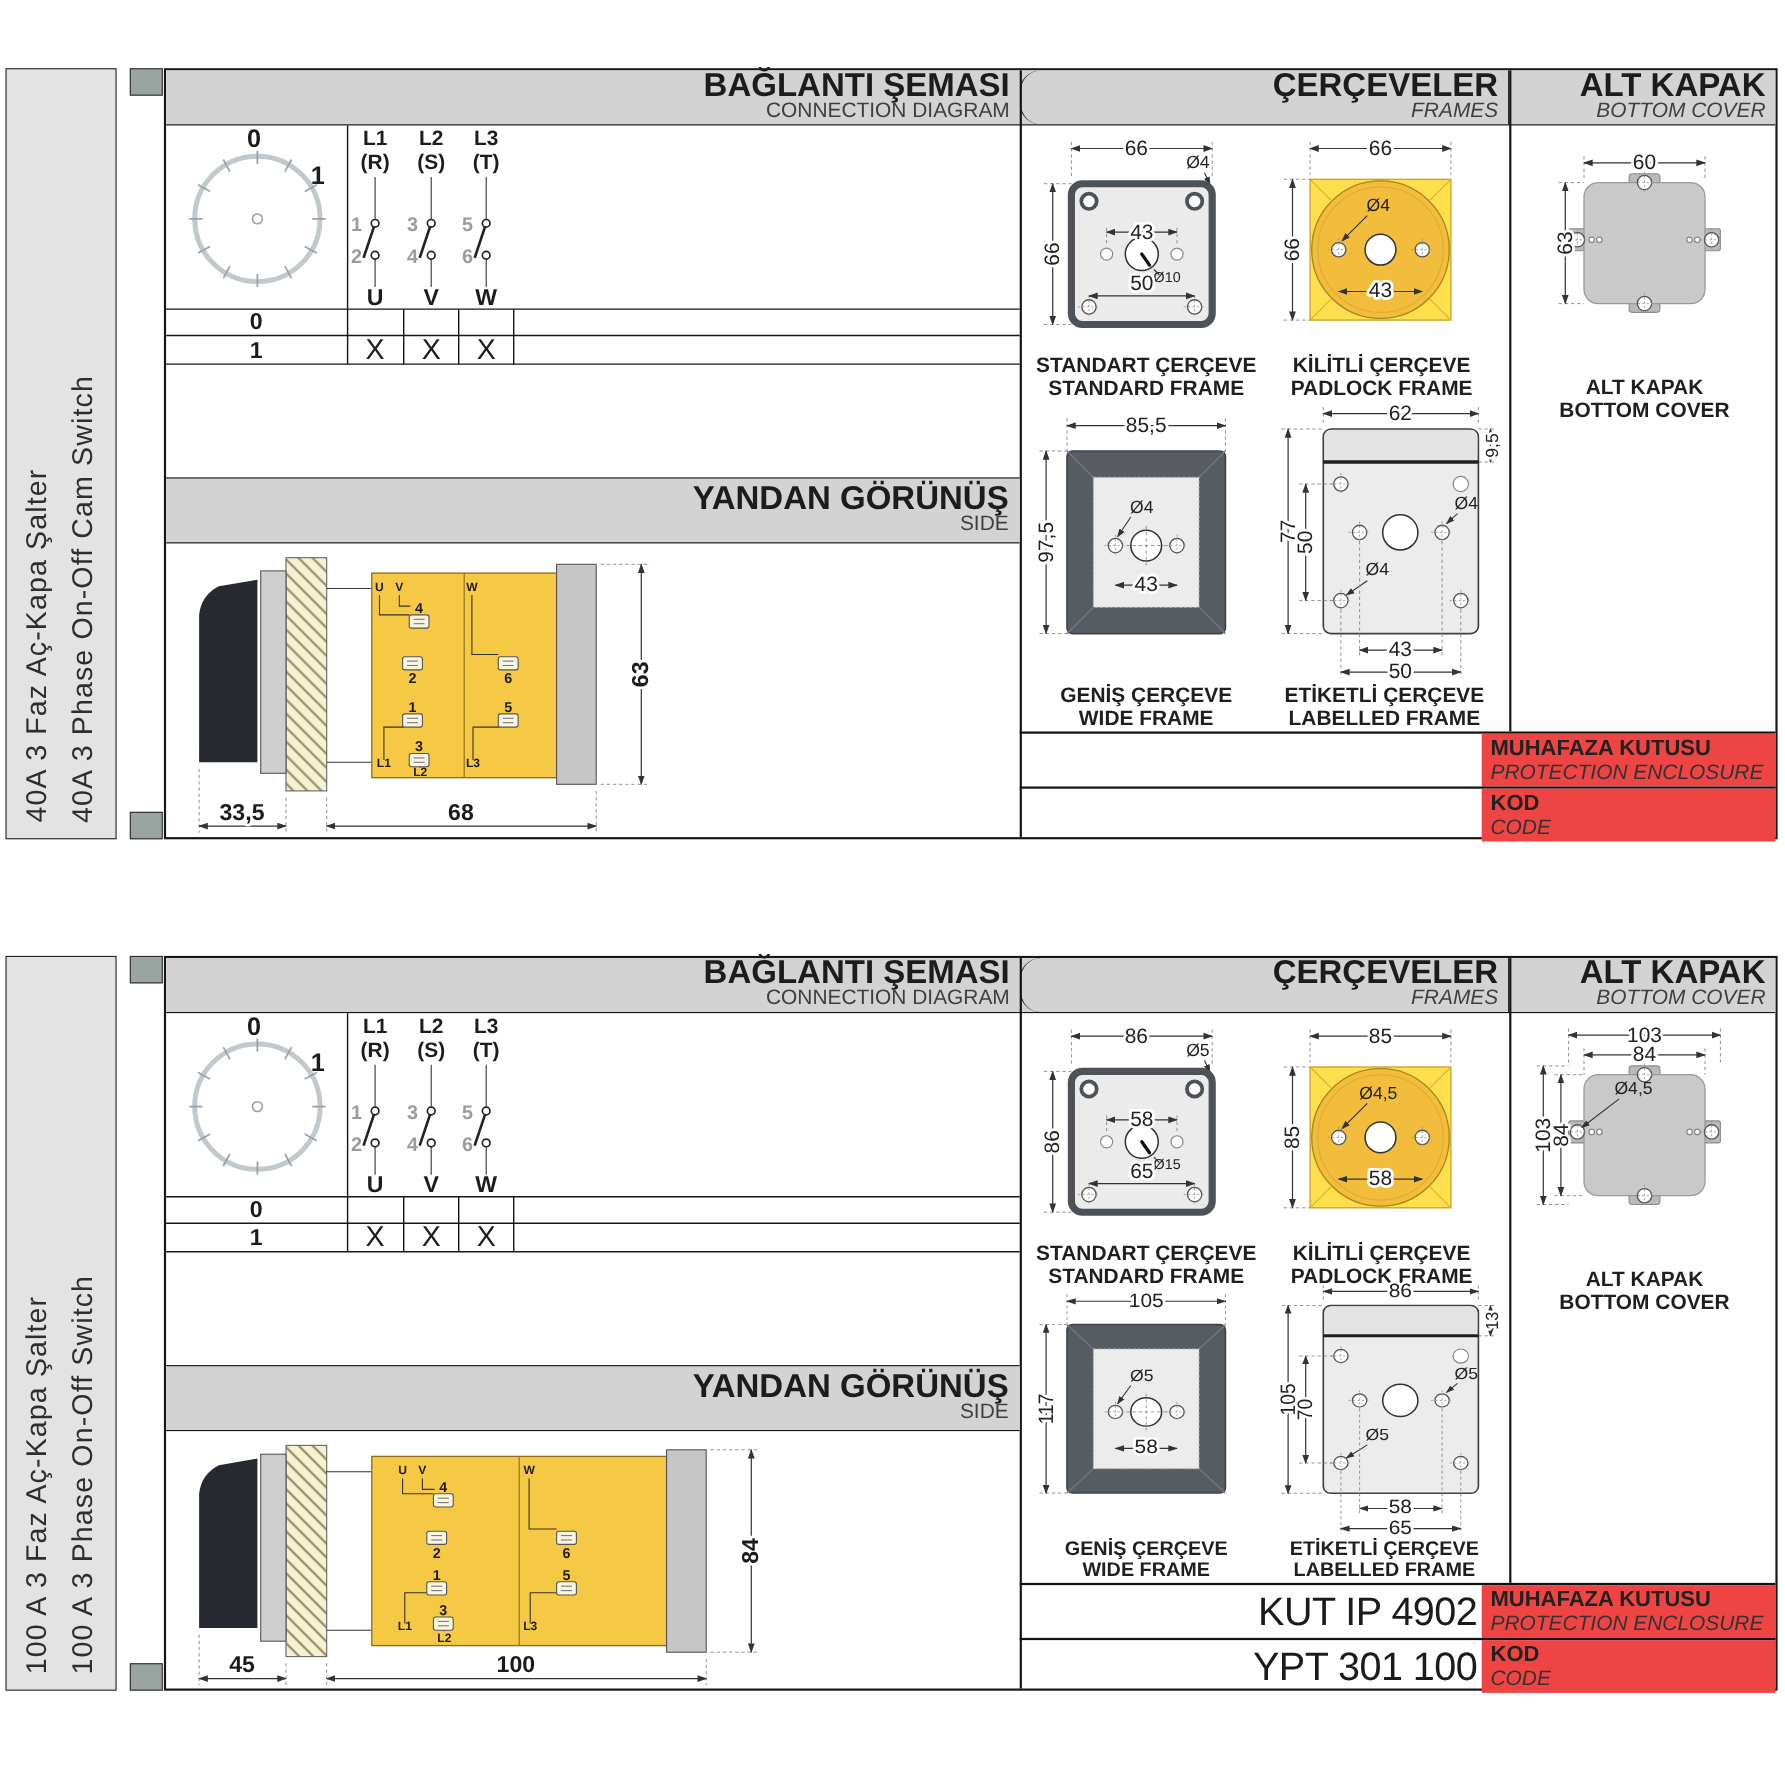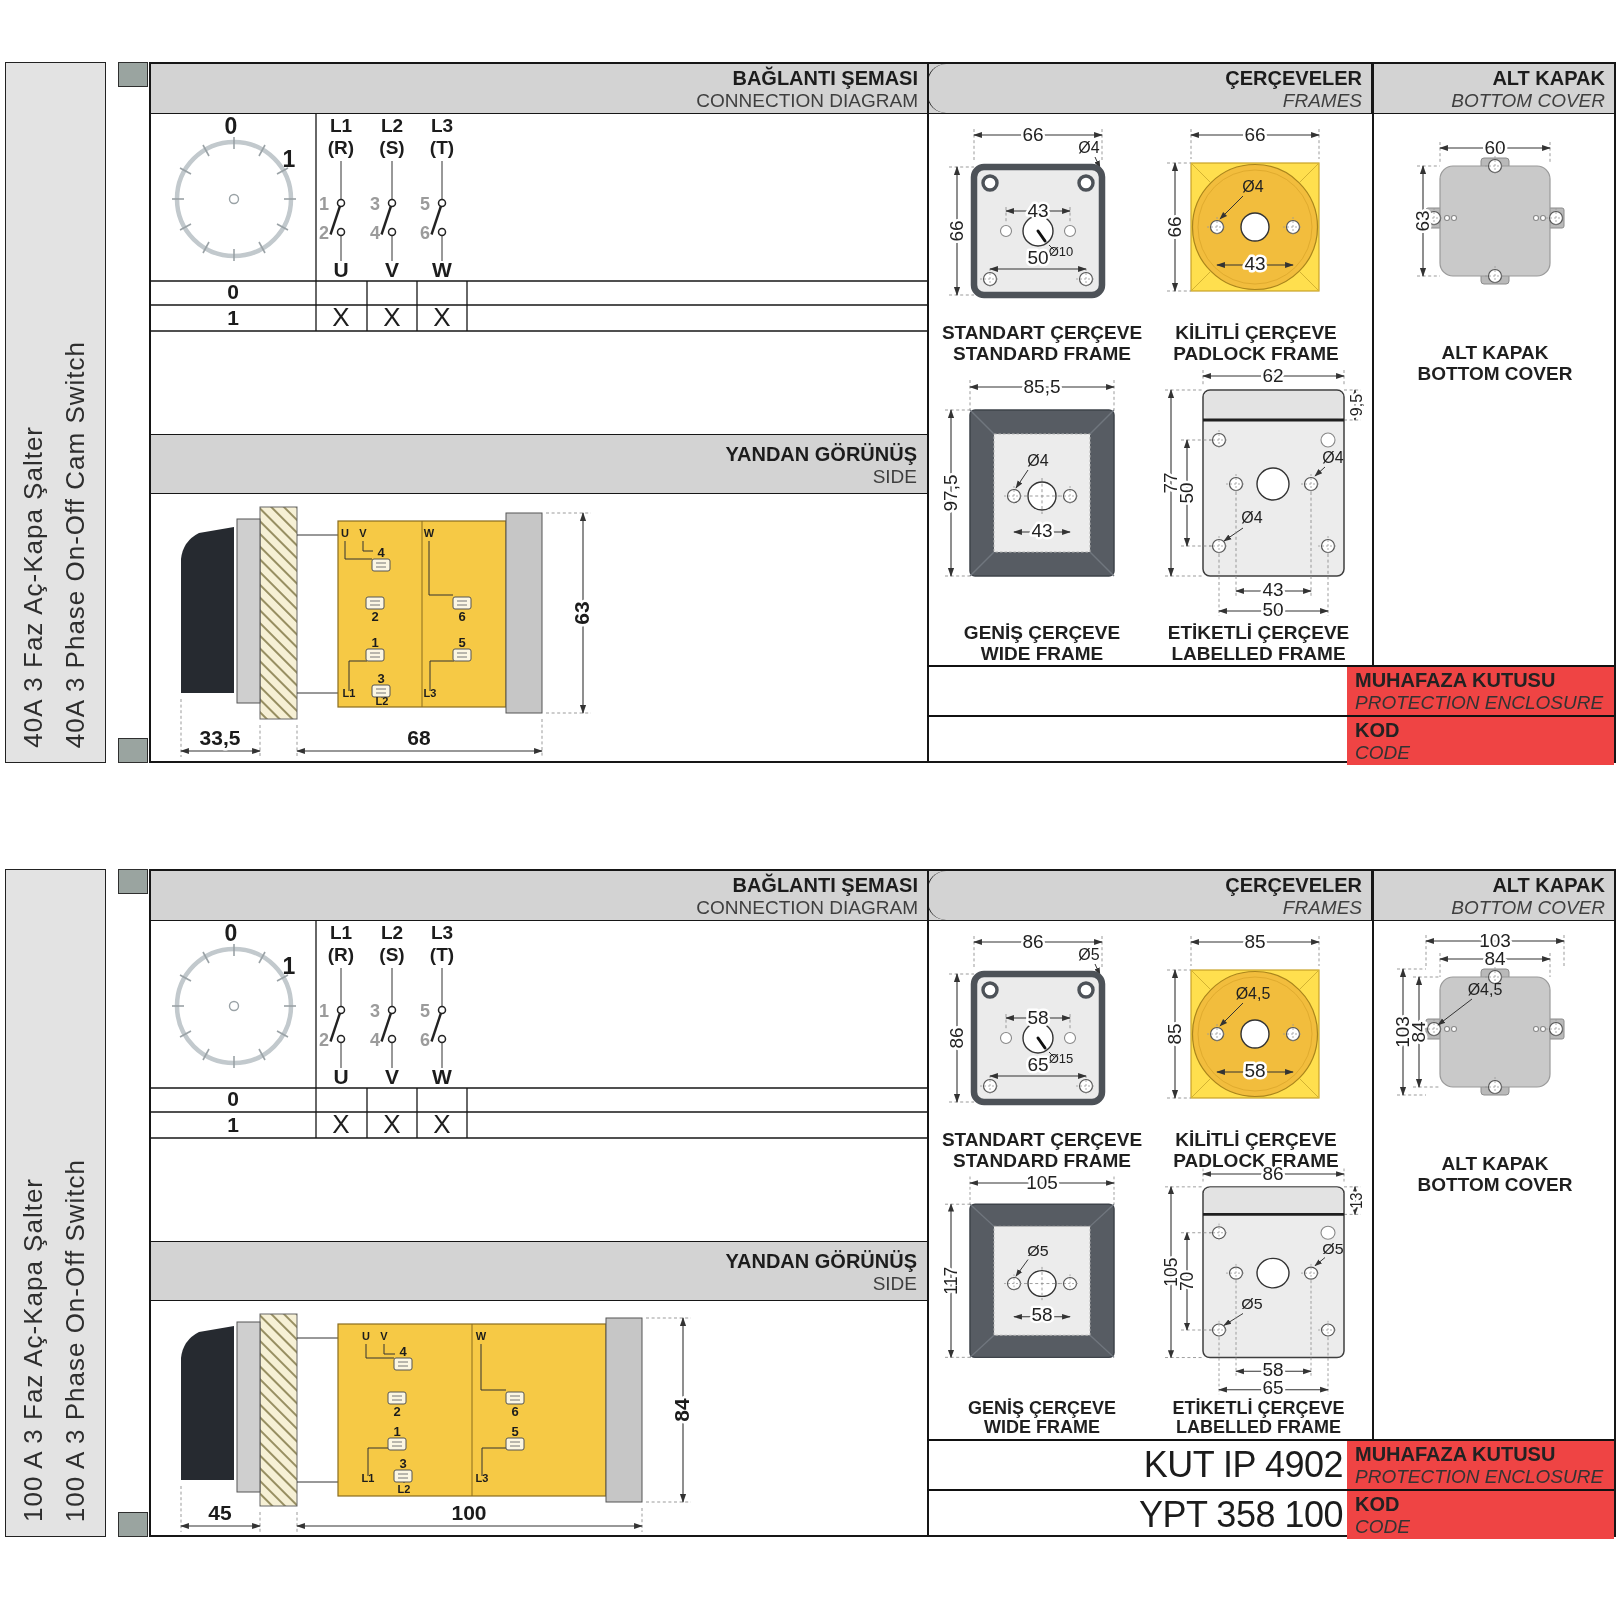--- a/index.html
+++ b/index.html
@@ -7,21 +7,21 @@
   .section{position:absolute;left:0;width:1623px;}
   .sidebar{position:absolute;left:5px;top:0;width:101px;height:100%;background:#e3e3e3;border:1.5px solid #222;box-sizing:border-box;}
   .vt{position:absolute;bottom:14px;writing-mode:vertical-rl;transform:rotate(180deg);font-size:26px;color:#2e2e2e;letter-spacing:1px;white-space:nowrap;}
   .vt1{left:12px;} .vt2{left:54px;}
   .gsq{position:absolute;left:118px;width:30px;height:25px;background:#9aa4a0;border:1px solid #2f2f2f;box-sizing:border-box;}
   .gsq.top{top:0;} .gsq.bot{bottom:0;}
   .main{position:absolute;left:149px;top:0;width:1467px;height:100%;background:#fff;border:2px solid #161616;box-sizing:border-box;}
   .hdr{position:absolute;left:0;top:0;right:0;height:50px;background:#d3d3d3;border-bottom:1.5px solid #161616;display:flex;box-sizing:border-box;}
   .hcell{height:100%;box-sizing:border-box;display:flex;flex-direction:column;justify-content:center;align-items:flex-end;padding-right:9px;}
   .hc1{width:776px;} .hc2{width:444px;border-left:1.5px solid #161616;border-radius:19px;} .hc3{flex:1;border-left:1.5px solid #161616;}
-  .htr{font-size:20px;font-weight:bold;color:#1c1c1c;line-height:24px;}
+  .htr{font-size:30px;font-weight:bold;color:#1c1c1c;line-height:24px;}
   .hen{font-size:19px;color:#3f3f3f;line-height:21px;}
   .it{font-style:italic;}
   .vline{position:absolute;width:1.5px;background:#161616;}
   .midbar{position:absolute;left:0;top:370px;width:776px;height:60px;background:#d3d3d3;border-top:1.3px solid #161616;border-bottom:1.3px solid #161616;box-sizing:border-box;display:flex;flex-direction:column;justify-content:center;align-items:flex-end;padding-right:10px;}
   .flabel{position:absolute;text-align:center;font-weight:bold;color:#1f1f1f;}
   .fl20{font-size:19px;line-height:21px;} .fl18{font-size:18px;line-height:19px;}
   .coderow{position:absolute;left:776px;right:0;height:50px;border-top:2px solid #111;box-sizing:border-box;}
   .cv{position:absolute;left:0;top:0;width:420px;height:100%;text-align:right;font-size:36px;color:#1b1b1b;line-height:48px;letter-spacing:-0.5px;padding-right:4px;box-sizing:border-box;white-space:nowrap;}
   .cl{position:absolute;left:420px;right:0;top:0;bottom:0;background:#ef4444;padding:2px 8px;box-sizing:border-box;}
   .clt{font-size:20px;font-weight:bold;color:#222;line-height:23px;}
@@ -754,21 +754,21 @@
       </div>
 
       <div class="coderow" style="top:568px;">
         <div class="cv">KUT IP 4902</div>
         <div class="cl">
           <div class="clt">MUHAFAZA KUTUSU</div>
           <div class="cle">PROTECTION ENCLOSURE</div>
         </div>
       </div>
       <div class="coderow" style="top:618px;">
-        <div class="cv">YPT 358 100</div>
+        <div class="cv">YPT 301 100</div>
         <div class="cl">
           <div class="clt">KOD</div>
           <div class="cle">CODE</div>
         </div>
       </div>
     </div>
   </div>
 
 </div>
 

